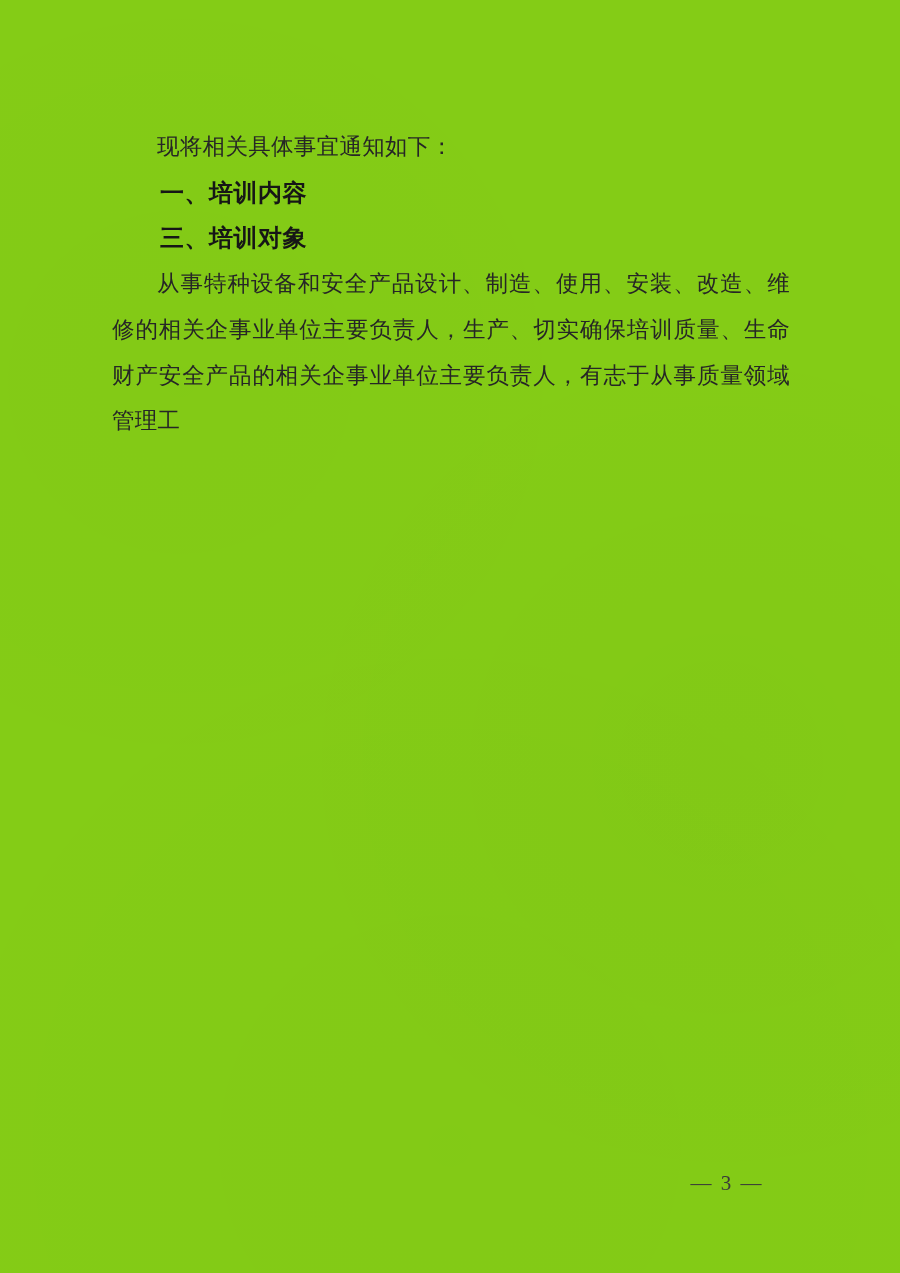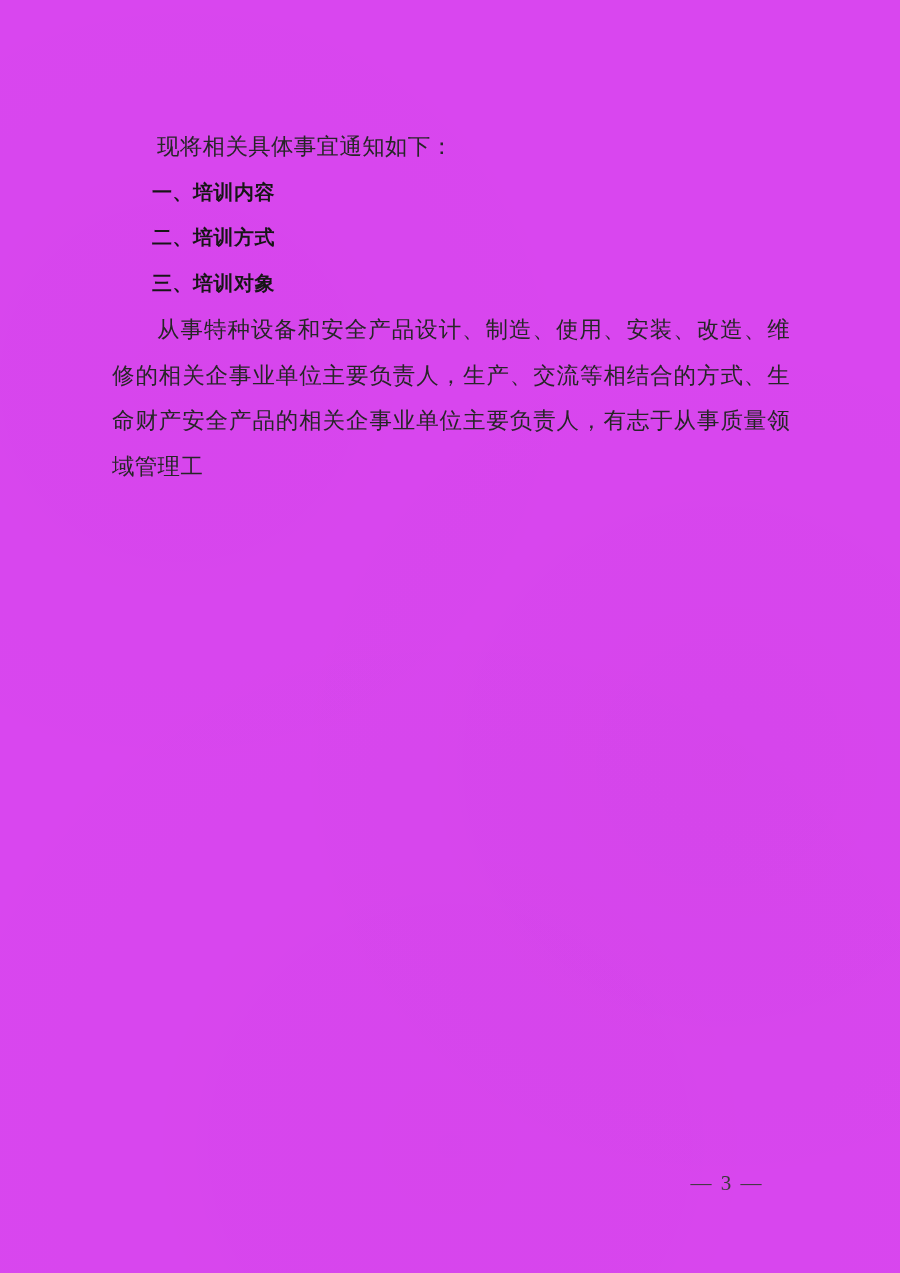--- a/index.html
+++ b/index.html
@@ -5,21 +5,21 @@
   html, body {
     margin: 0;
     padding: 0;
     background: #e8e8e8;
   }
   .page {
     position: relative;
     width: 900px;
     height: 1273px;
     margin: 0 auto;
-    background: #d946ef;
+    background: #84cc16;
     overflow: hidden;
     font-family: "Liberation Serif", serif;
   }
   
   .page::before {
     content: "";
     position: absolute;
     inset: 0;
     background:
       radial-gradient(circle at 20% 30%, rgba(0,0,0,0.012), transparent 40%),
@@ -39,21 +39,21 @@
     line-height: 45.7px;
     color: #262626;
     text-indent: 2em;
     text-align: justify;
     text-justify: inter-character;
     letter-spacing: 0.3px;
     font-family: "Liberation Serif", "DejaVu Serif", serif;
   }
   .heading {
     margin: 0;
-    font-size: 20px;
+    font-size: 24px;
     line-height: 45.7px;
     font-weight: 700;
     color: #161616;
     text-indent: 2em;
     letter-spacing: 0.5px;
     font-family: "Liberation Sans", "DejaVu Sans", sans-serif;
   }
   .page-number {
     position: absolute;
     top: 1168px;
@@ -71,24 +71,23 @@
 <body>
 
 <div class="page">
   <div class="content">
 
     <p class="para">现将相关具体事宜通知如下：</p>
 
     <h2 class="heading">一、培训内容</h2>
 
 
-    <h2 class="heading">二、培训方式</h2>
 
 
 
     <h2 class="heading">三、培训对象</h2>
 
-    <p class="para">从事特种设备和安全产品设计、制造、使用、安装、改造、维修的相关企事业单位主要负责人，生产、交流等相结合的方式、生命财产安全产品的相关企事业单位主要负责人，有志于从事质量领域管理工</p>
+    <p class="para">从事特种设备和安全产品设计、制造、使用、安装、改造、维修的相关企事业单位主要负责人，生产、切实确保培训质量、生命财产安全产品的相关企事业单位主要负责人，有志于从事质量领域管理工</p>
 
   </div>
 
   <div class="page-number">— 3 —</div>
 </div>
 
 </body></html>

